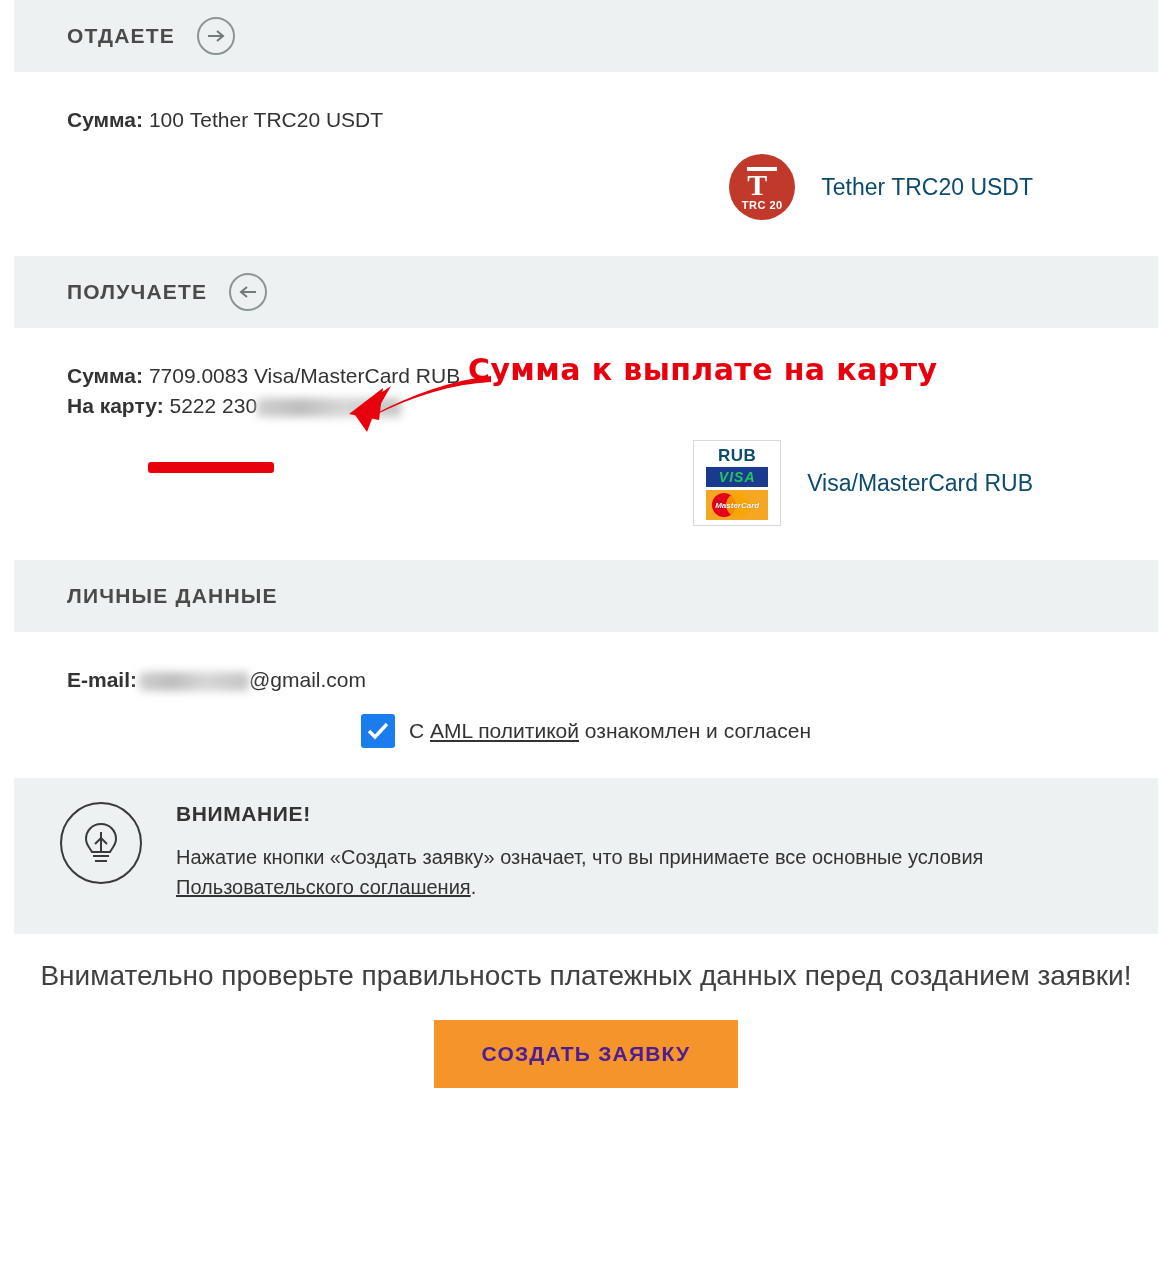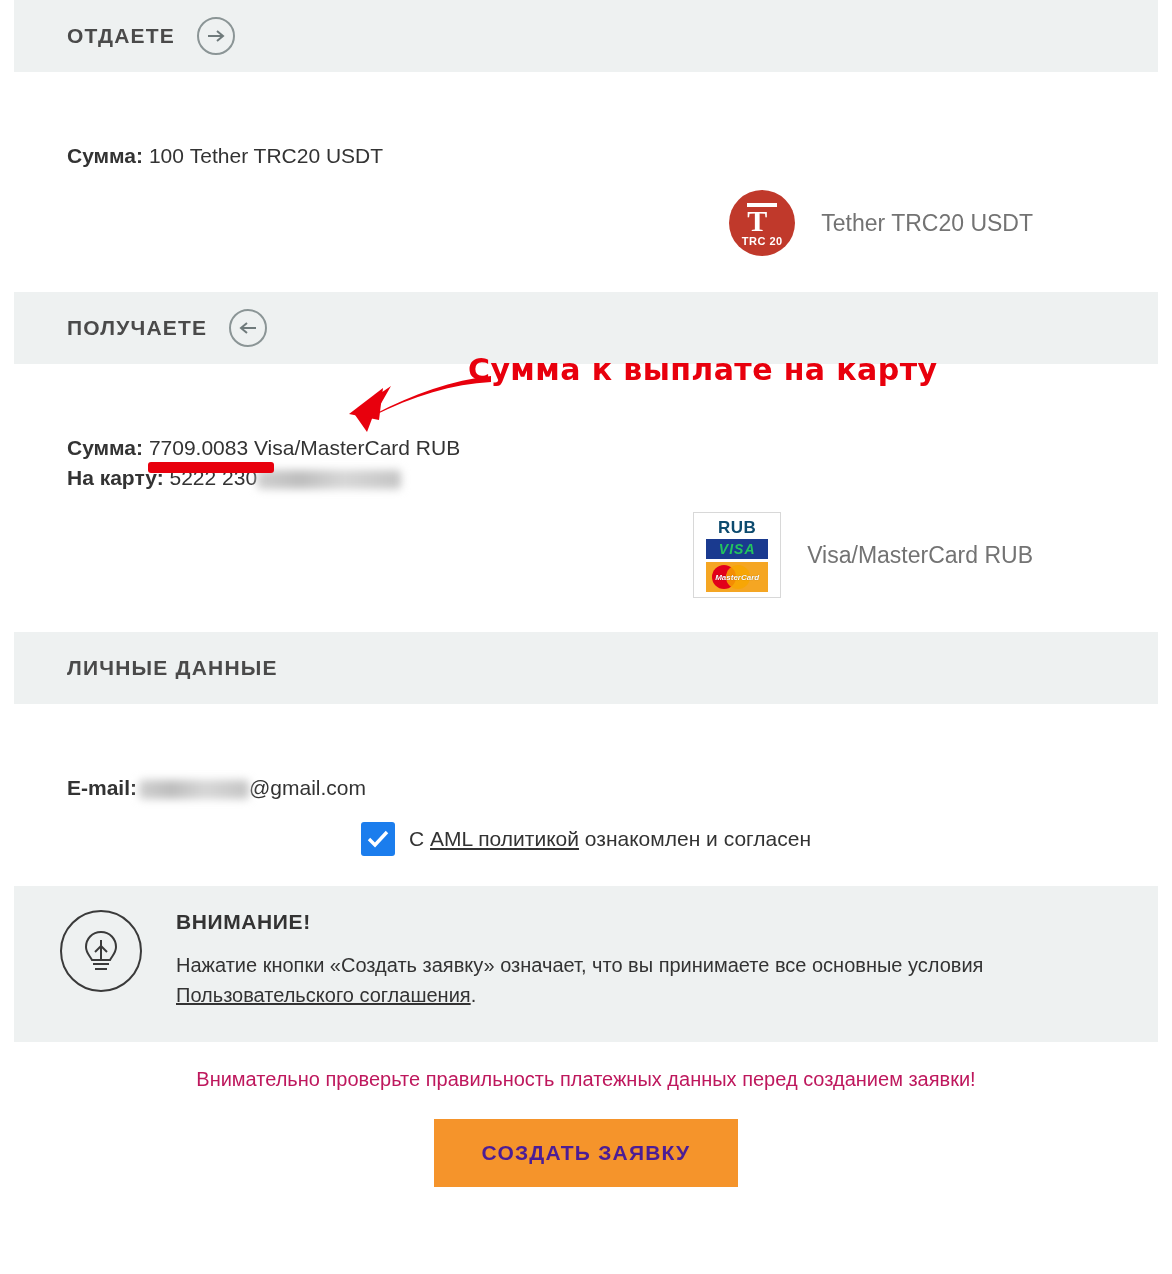--- a/index.html
+++ b/index.html
@@ -49,42 +49,41 @@
     justify-content: center;
     box-sizing: border-box;
   }
   .circle-arrow svg { display: block; }
 
   
   .block {
     position: relative;
     padding: 0 53px;
     box-sizing: border-box;
-    margin-top: 36px;
   }
   .row-label {
     font-size: 21px;
     color: #333;
     white-space: nowrap;
   }
   .row-label b { font-weight: bold; }
 
   .amount-line { padding-top: 36px; }
   .card-line { padding-top: 6px; }
 
   .currency-row {
     display: flex;
     align-items: center;
     justify-content: flex-end;
     padding-right: 72px;
     box-sizing: border-box;
   }
   .currency-name {
     font-size: 23px;
-    color: #737373;
+    color: #0c4a6e;
     margin-left: 26px;
   }
 
   
   .tether-logo {
     width: 66px;
     height: 66px;
     border-radius: 50%;
     background: #c0392b;
     position: relative;
@@ -281,22 +280,22 @@
   }
   .attention-body {
     font-size: 20px;
     line-height: 30px;
     color: #333;
   }
   .attention-body .link { color: #333; }
 
   .warning {
     text-align: center;
-    color: #be185d;
-    font-size: 20px;
+    color: #404040;
+    font-size: 28px;
     padding-top: 26px;
   }
 
   .submit-wrap {
     display: flex;
     justify-content: center;
     padding-top: 28px;
   }
   .submit-btn {
     background: #f5942b;

